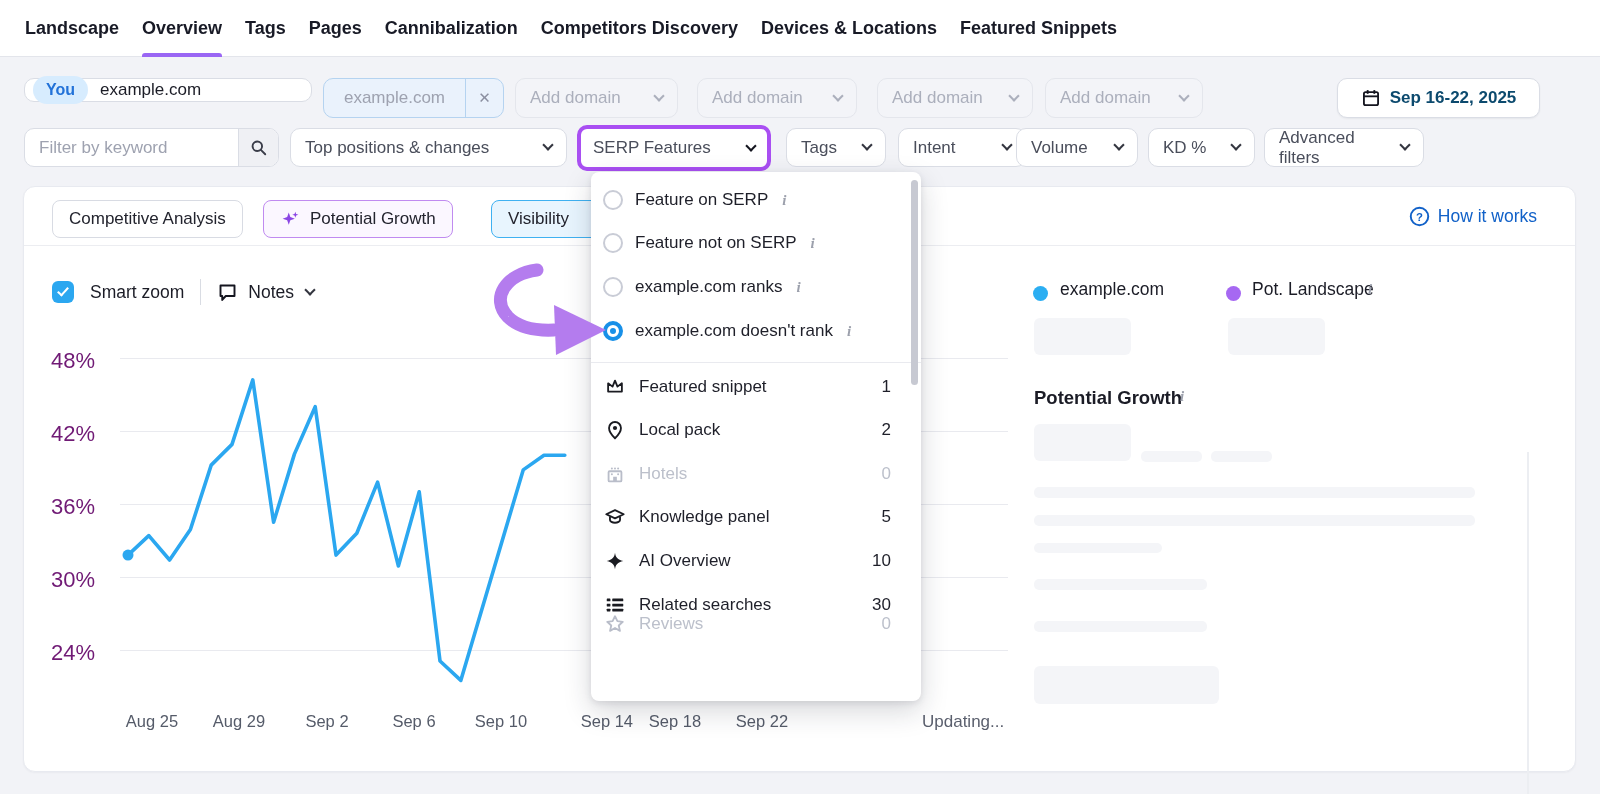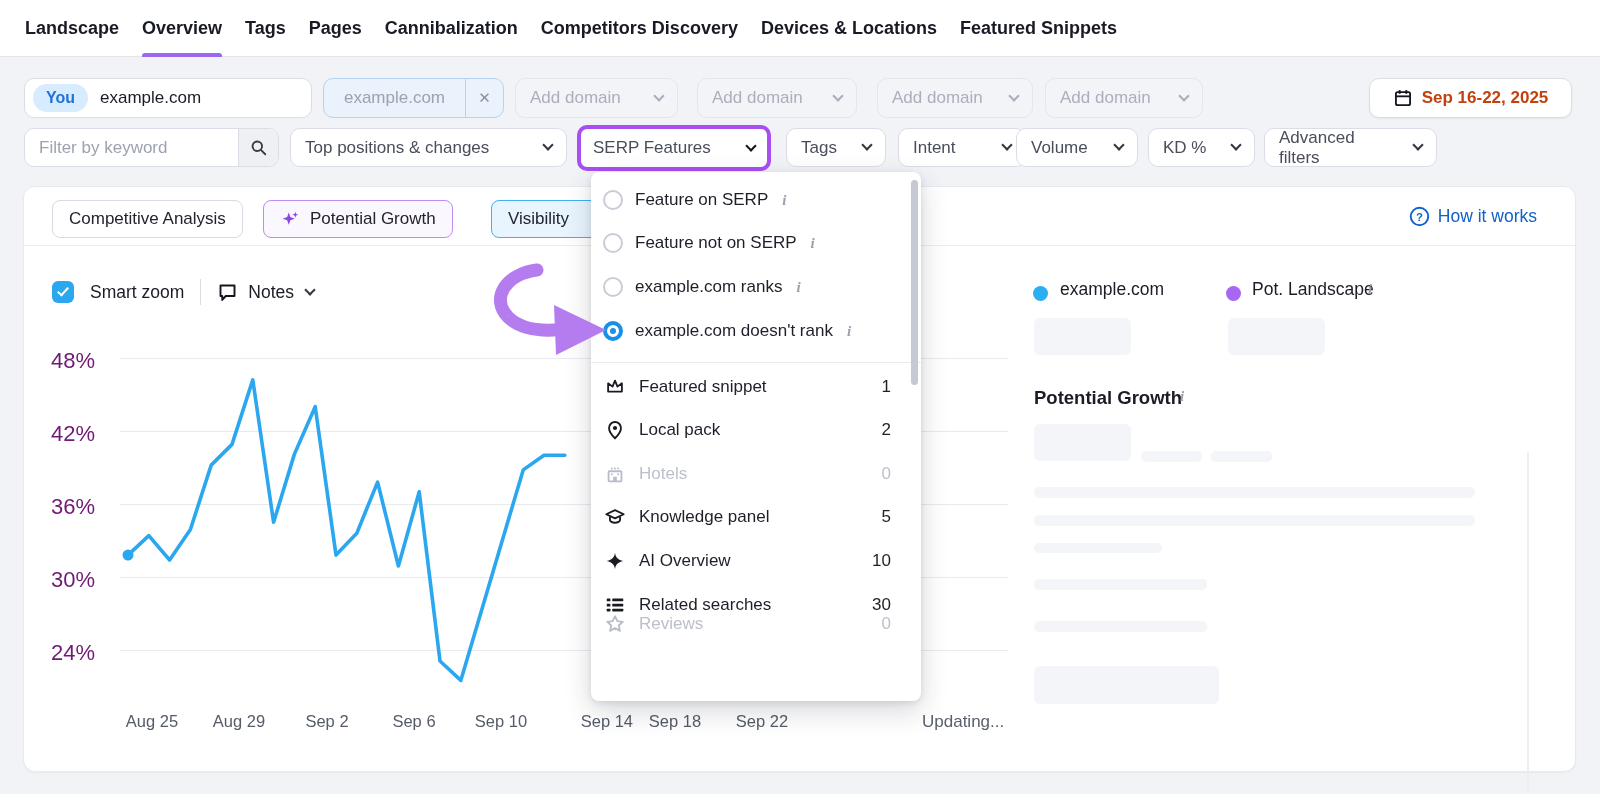--- a/index.html
+++ b/index.html
@@ -17,31 +17,31 @@
   
   .btn { position:absolute; height:40px; background:#fff; border:1px solid #dadde5; border-radius:10px;
          display:flex; align-items:center; font-size:17px; color:#4a4e5b; padding:0 14px; gap:10px; }
   .ghost { background:#f3f4f8; border-color:#e4e6ec; color:#abafbc; }
   .chev { width:8px; height:8px; border-right:2px solid currentColor; border-bottom:2px solid currentColor;
           transform:rotate(45deg); margin-top:-5px; flex:none; }
   .chev.dark { color:#33353f; }
   .spacer { flex:1; }
 
   
-  .you-box { position:absolute; left:24px; top:78px; width:288px; height:40px; background:#fff;
+  .you-box { position:absolute; left:24px; top:78px; width:288px; height:24px; background:#fff;
              border:1px solid #dadde5; border-radius:10px; display:flex; align-items:center; padding:0 8px; gap:12px; }
   .you-pill { background:#d7ecfe; color:#2272d8; font-size:16px; font-weight:600; padding:5px 13px; border-radius:14px; }
   .you-domain { font-size:17px; color:#1b1c26; }
   .chip { position:absolute; left:323px; top:78px; width:181px; height:40px; background:#eaf2fc;
           border:1px solid #b5d3f0; border-radius:10px; display:flex; align-items:center; }
   .chip-label { flex:1; text-align:center; font-size:17px; color:#9ea2b0; }
   .chip-close { width:38px; height:100%; border-left:1px solid #b5d3f0; display:flex; align-items:center;
                 justify-content:center; color:#8b8fa0; font-size:15px; cursor:pointer; }
-  .datebtn { left:1337px; top:78px; width:203px; justify-content:center; gap:9px; color:#c2410c; font-weight:700;
-             font-size:17px; box-shadow:0 1px 2px rgba(25,28,40,.06);margin-left:32px; }
+  .datebtn { left:1337px; top:78px; width:203px; justify-content:center; gap:9px; color:#0c4a6e; font-weight:700;
+             font-size:17px; box-shadow:0 1px 2px rgba(25,28,40,.06); }
   .filter-input { position:absolute; left:24px; top:128px; width:255px; height:39px; background:#fff;
                   border:1px solid #dadde5; border-radius:10px; display:flex; align-items:center; overflow:hidden; }
   .filter-ph { flex:1; padding-left:14px; font-size:17px; color:#9ea2b0; }
   .search-seg { width:40px; height:100%; border-left:1px solid #dadde5; background:#eff0f4; display:flex;
                 align-items:center; justify-content:center; cursor:pointer; }
   .serp-frame { position:absolute; left:577px; top:125px; width:194px; height:46px; border:4px solid #a94ff2;
                 border-radius:10px; background:#fff; display:flex; align-items:center; padding:0 12px; gap:12px;
                 font-size:17px; color:#4a4e5b; z-index:6; }
 
   
@@ -185,21 +185,21 @@
   <div class="btn" style="left:1016px; top:128px; width:122px; height:39px;">
     <span>Volume</span>
     <span class="spacer"></span>
       <span class="chev dark"></span>
   </div>
   <div class="btn" style="left:1148px; top:128px; width:107px; height:39px;">
     <span>KD %</span>
     <span class="spacer"></span>
       <span class="chev dark"></span>
   </div>
-  <div class="btn" style="left:1264px; top:128px; width:173px; height:39px;">
+  <div class="btn" style="left:1264px; top:128px; width:160px; height:39px;">
     <span>Advanced filters</span>
     <span class="spacer"></span>
       <span class="chev dark"></span>
   </div>
 
   <div class="card">
     <div class="card-head">
       <div class="tab" style="left:28px;">
         <span>Competitive Analysis</span>
       </div>

